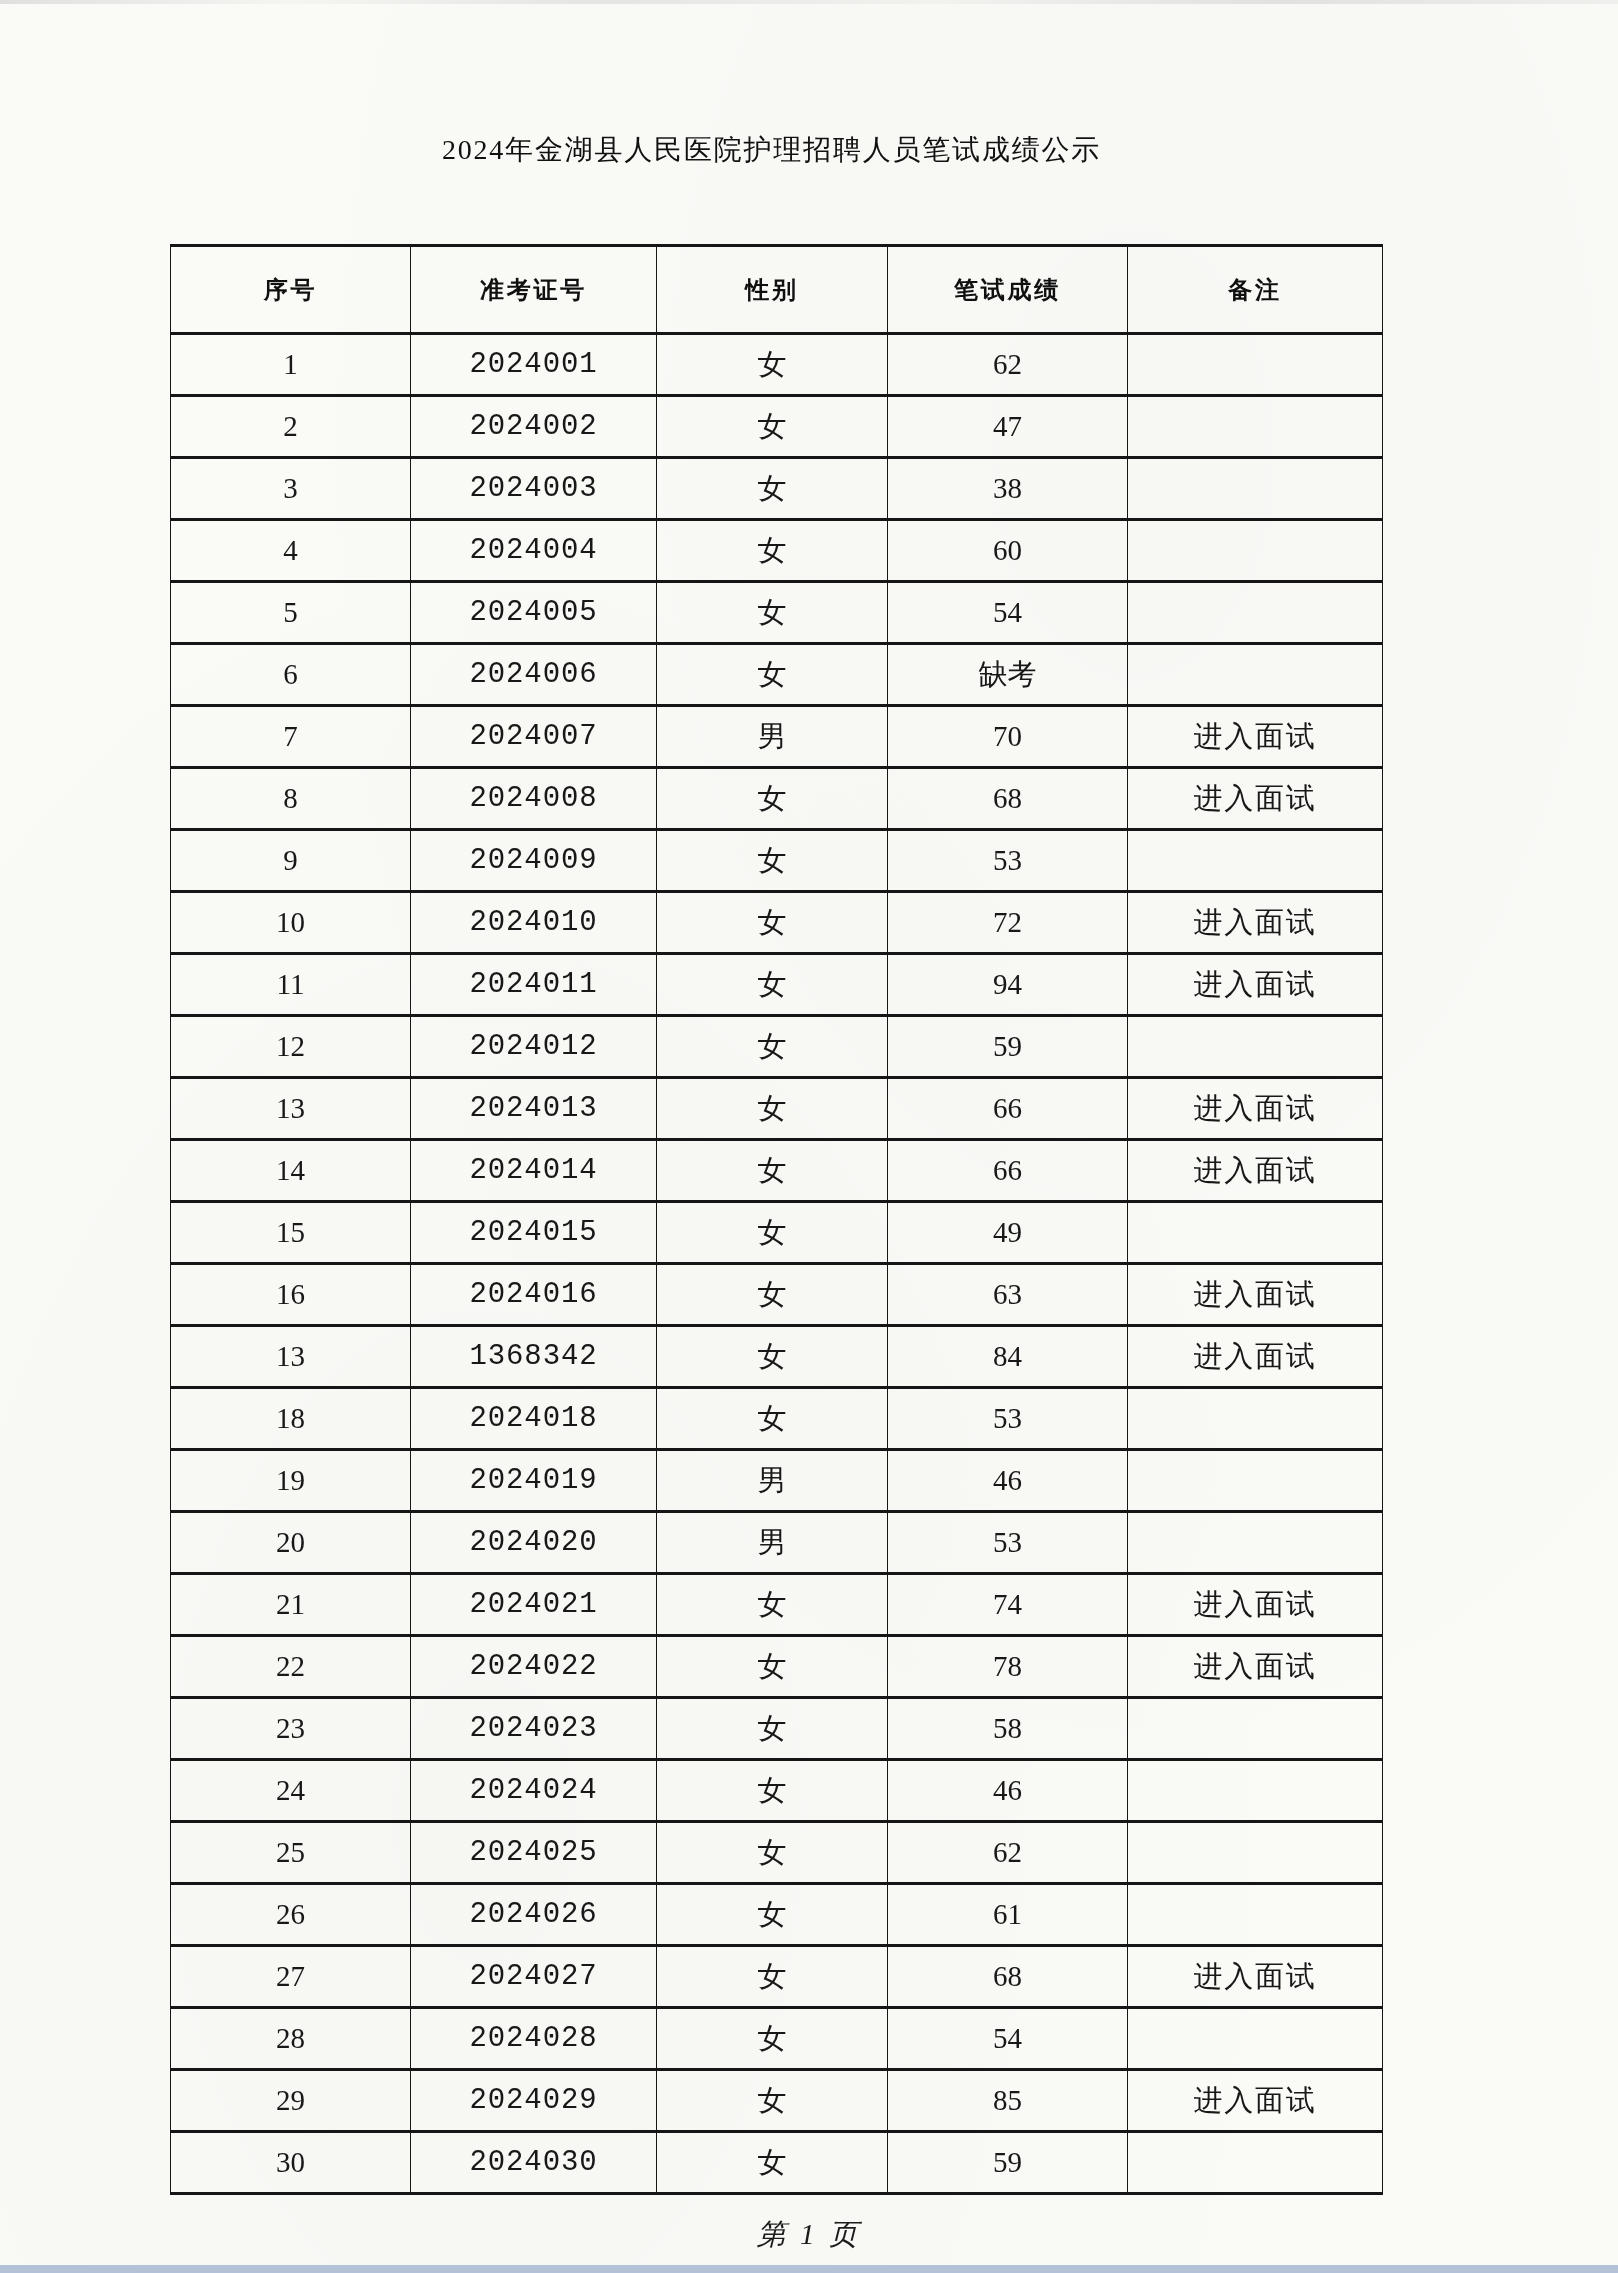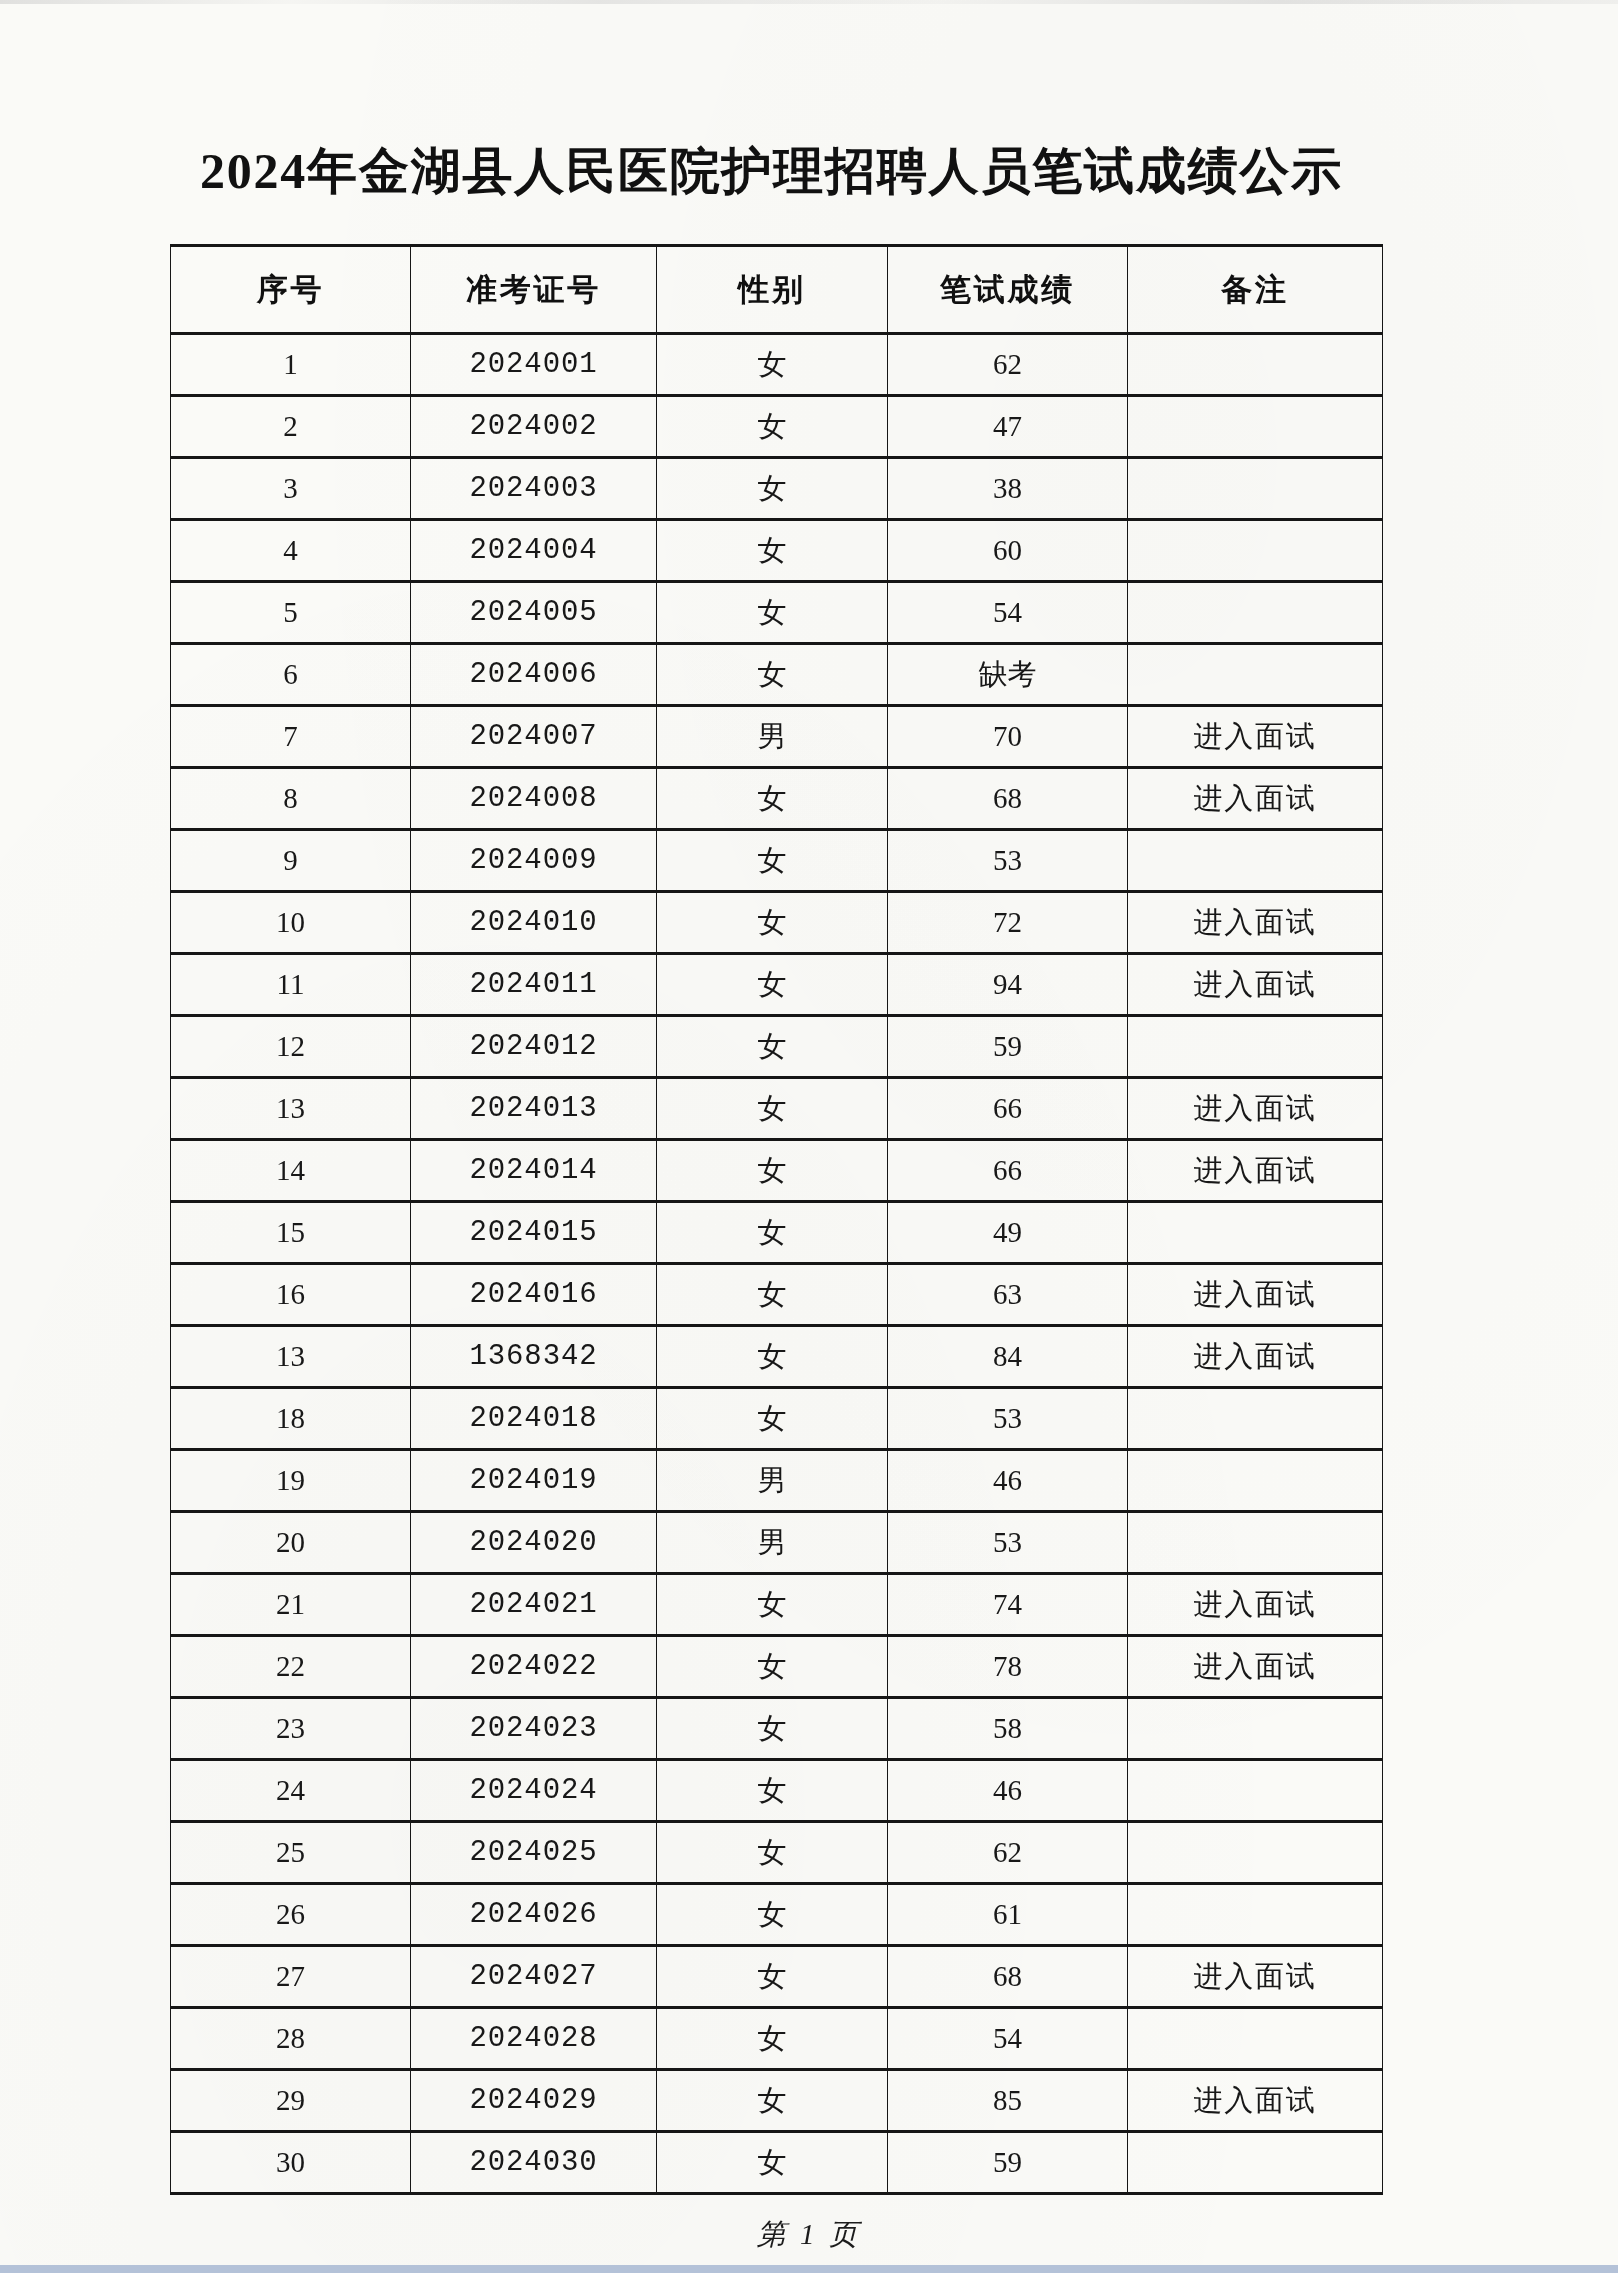--- a/index.html
+++ b/index.html
@@ -19,26 +19,26 @@
     position: absolute;
     inset: 0;
     
     background:
       radial-gradient(ellipse at 70% 20%, rgba(0,0,0,0.012), transparent 60%),
       radial-gradient(ellipse at 30% 80%, rgba(0,0,0,0.015), transparent 55%),
       #fafaf7;
   }
   .doc-title {
     position: absolute;
-    top: 138px;
+    top: 131px;
     left: 0;
     width: 1543px;
     text-align: center;
-    font-size: 50px;
-    font-weight: bold;
+    font-size: 28px;
+    font-weight: normal;
     letter-spacing: 1.8px;
     color: #111;
   }
   table.results {
     position: absolute;
     top: 244px;
     left: 170px;
     width: 1212px;
     border-collapse: collapse;
     table-layout: fixed;
@@ -56,21 +56,21 @@
     border-top: 3.5px solid #161616;
     border-bottom: 3.5px solid #161616;
     text-align: center;
     vertical-align: middle;
     padding: 0;
     overflow: hidden;
     white-space: nowrap;
   }
   table.results th {
     height: 85px;
-    font-size: 31px;
+    font-size: 24px;
     font-weight: bold;
     letter-spacing: 2.7px;
     color: #101010;
   }
   table.results td {
     height: 59px;
     font-size: 29px;
     color: #181818;
   }
   td.cell-id { letter-spacing: 0.9px; font-family: Liberation Mono, monospace; }

